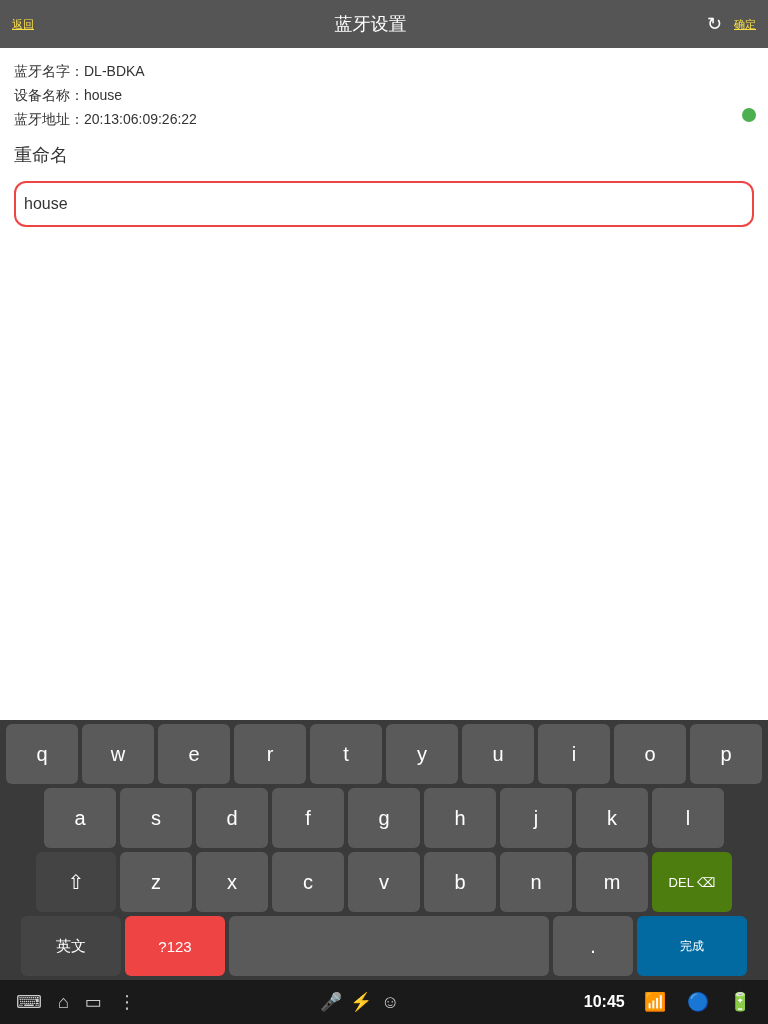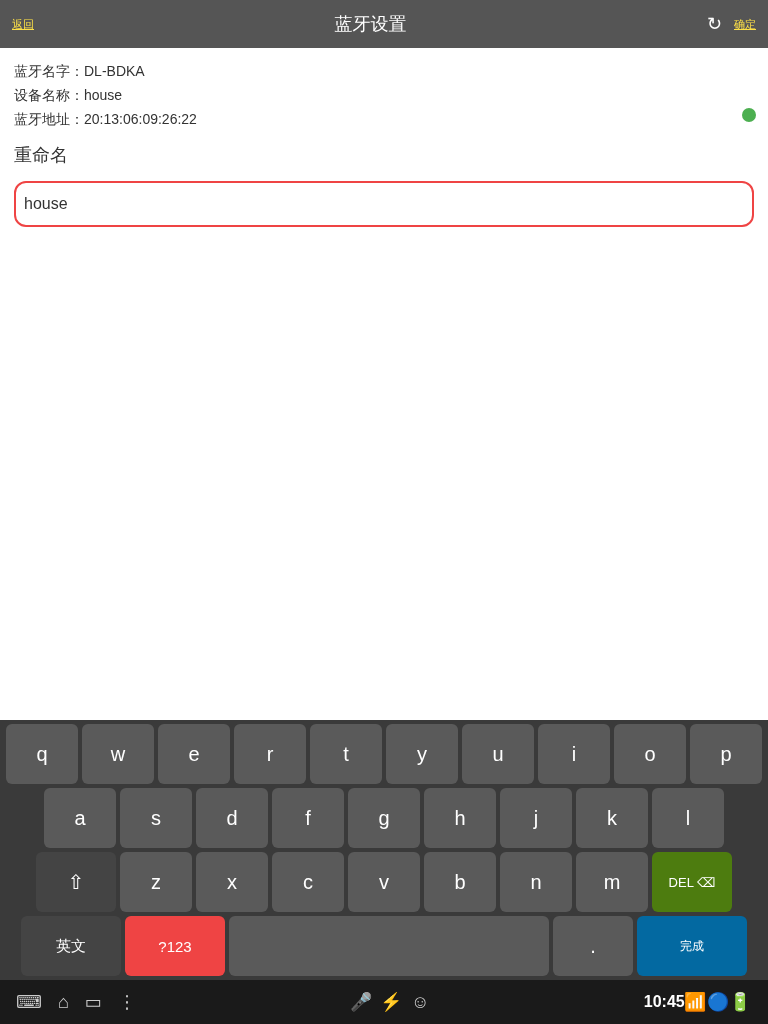--- a/index.html
+++ b/index.html
@@ -182,21 +182,21 @@
       gap: 16px;
       align-items: center;
     }
     .statusbar-center {
       display: flex;
       gap: 8px;
       align-items: center;
     }
     .statusbar-right {
       display: flex;
-      gap: 0;
+      gap: 20px;
       align-items: center;
       color: #fff;
       font-size: 14px;
     }
     .sb-icon {
       color: #ccc;
       font-size: 18px;
     }
     .sb-time {
       color: #fff;

